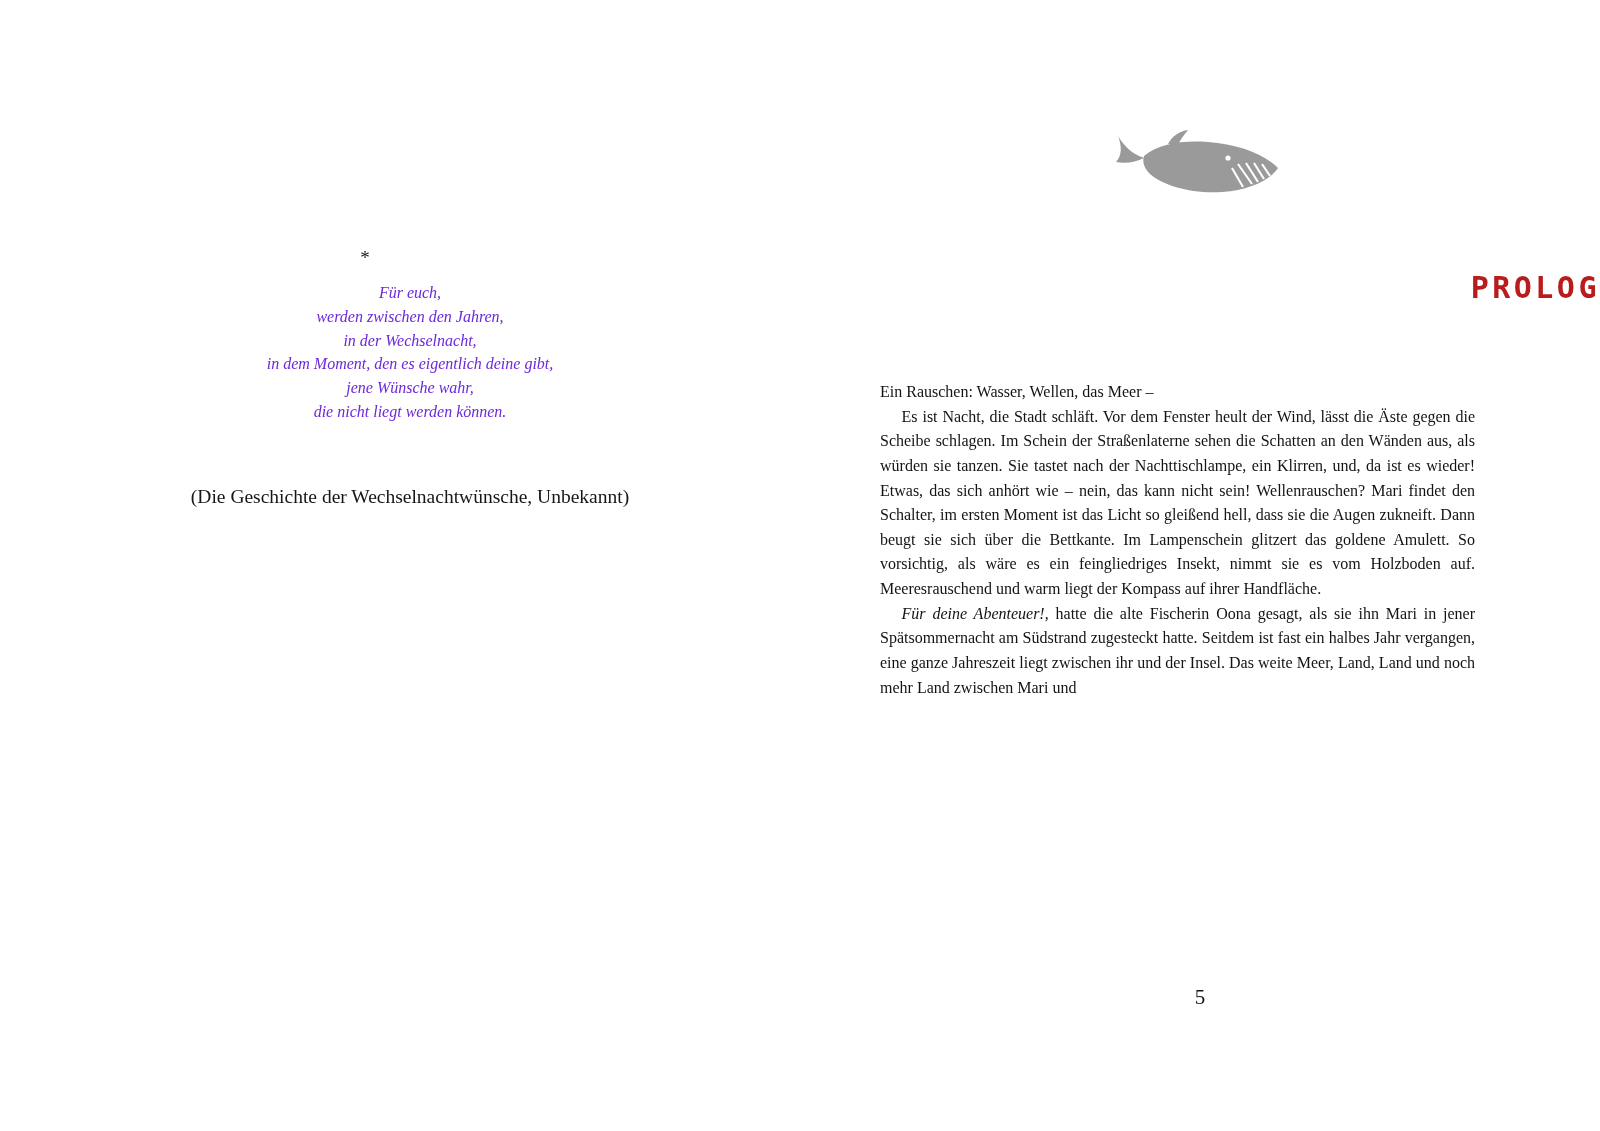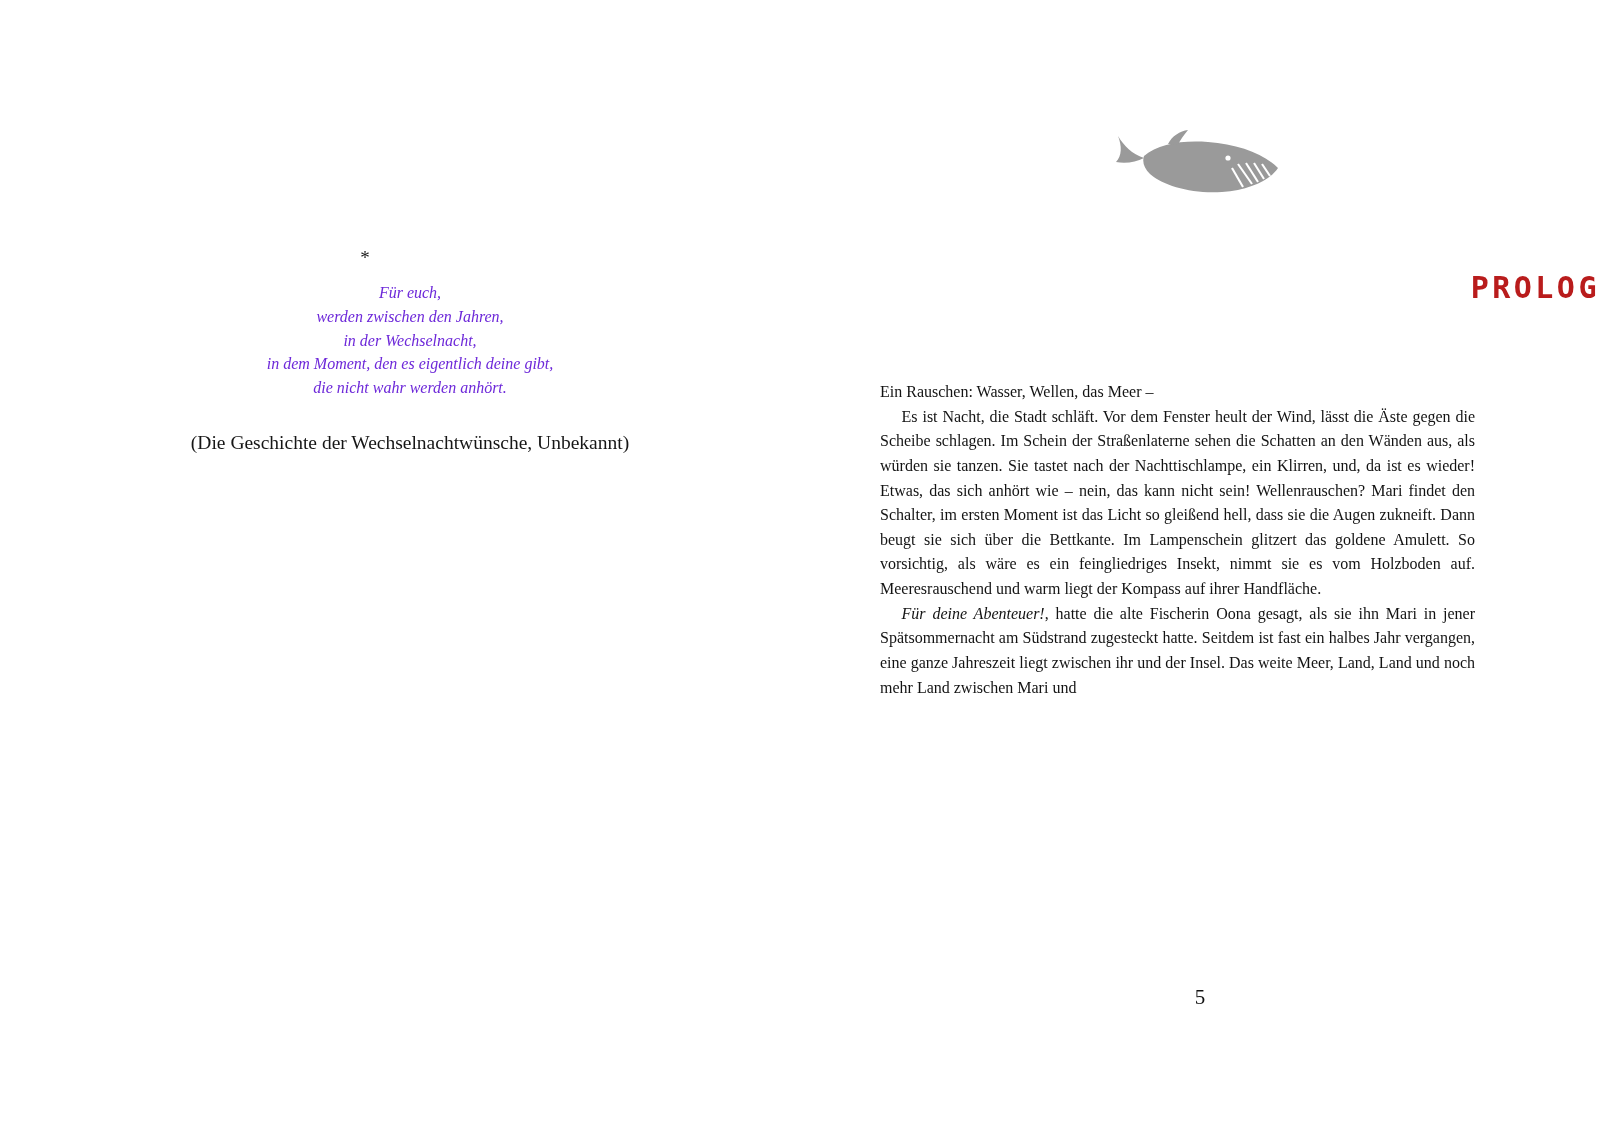--- a/index.html
+++ b/index.html
@@ -47,21 +47,21 @@
   .dedication-lines {
     font-style: italic;
     font-size: 16px;
     line-height: 1.49;
     color: #6d28d9;
   }
   .dedication-lines div {
     white-space: nowrap;
   }
   .dedication-source {
-    margin-top: 32px;
+    margin-top: 62px;
     font-size: 19.5px;
     font-style: normal;
     color: #161616;
     white-space: nowrap;
   }
 
   
   .whale-wrap {
     position: absolute;
     left: 0;
@@ -122,21 +122,22 @@
 <div class="spread">
 
   <div class="page page-left">
     <div class="dedication-block">
       <div class="asterisk">*</div>
       <div class="dedication-lines">
         <div>Für euch,</div>
         <div>werden zwischen den Jahren,</div>
         <div>in der Wechselnacht,</div>
         <div>in dem Moment, den es eigentlich deine gibt,</div>
-        <div>die nicht wahr werden anhört.</div>
+        <div>jene Wünsche wahr,</div>
+        <div>die nicht liegt werden können.</div>
       </div>
       <div class="dedication-source">(Die Geschichte der Wechselnachtwünsche, Unbekannt)</div>
     </div>
   </div>
 
   <div class="page page-right">
 
     <div class="whale-wrap">
       <svg width="180" height="90" viewBox="0 0 180 90" aria-hidden="true">
         <g fill="#9a9a9a">

